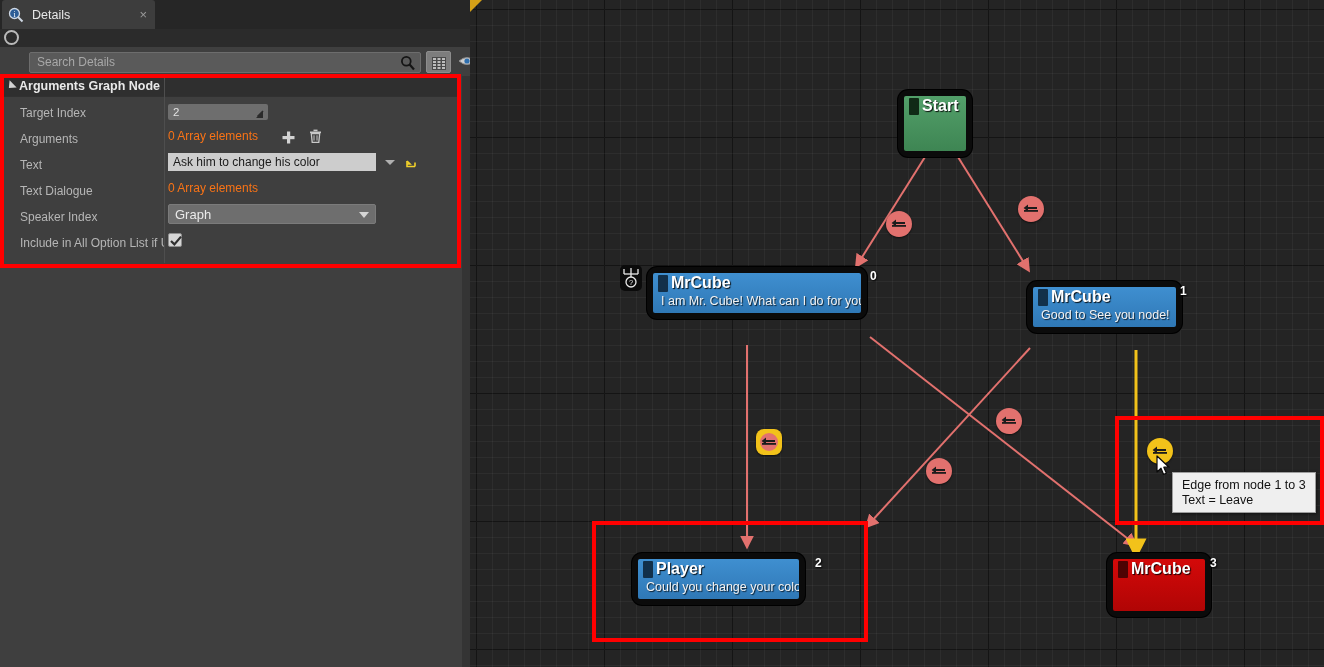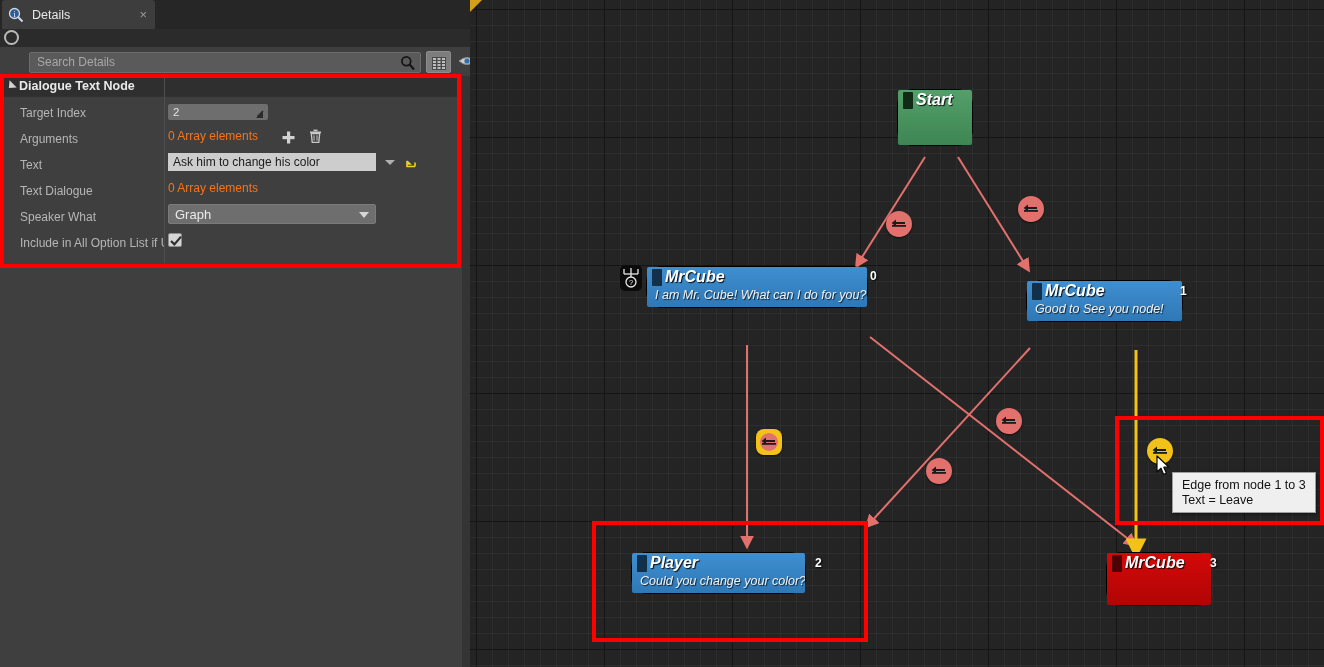--- a/index.html
+++ b/index.html
@@ -173,22 +173,22 @@
   }
   .yellow-corner {
     position:absolute; left:0; top:0; width:12px; height:12px;
     background:#d4a017;
     clip-path: polygon(0 0, 100% 0, 0 100%);
   }
   #edges { position:absolute; left:0; top:0; width:854px; height:667px; }
 
   
   .gnode {
-    position:absolute; background:#0b0b0b; border-radius:15px;
-    box-shadow:0 0 0 1px #000;font-style:italic;
+    position:absolute; background:#0b0b0b; border-radius:10px;
+    padding:6px; box-shadow:0 0 0 1px #000;
   }
   .gnode-inner { border-radius:2px; overflow:hidden; }
   .gnode-title {
     display:flex; align-items:center; padding:1px 6px 1px 5px;
     font-size:16px; font-weight:bold; color:#ffffff;
     text-shadow:1px 1px 1px rgba(0,0,0,.9);
   }
   .speaker-swatch {
     width:10px; height:17px; flex:none; margin-right:3px;
     border-radius:1px;
@@ -300,21 +300,21 @@
         </span>
         <span class="caret-dn"></span>
       </div>
     </div>
 
     <div id="prop-area">
       <div class="col-div"></div>
 
       <div class="cat-header">
         <span class="tri"></span>
-        <span class="cat-title">Dialogue Text Node</span>
+        <span class="cat-title">Arguments Graph Node</span>
       </div>
 
       <div class="prow">
         <div class="pname">Target Index</div>
         <div class="pval">
           <div class="num-wrap">
             <input class="num-input" value="2" style="">
             <span class="num-arrow">
               <svg viewBox="0 0 9 9" width="9" height="9">
                 <path d="M8 1 L8 8 L1 8 Z" fill="#2b2b2b"></path>
@@ -363,21 +363,21 @@
       </div>
 
       <div class="prow">
         <div class="pname">Text Dialogue</div>
         <div class="pval">
           <span class="array-txt">0 Array elements</span>
         </div>
       </div>
 
       <div class="prow">
-        <div class="pname">Speaker What</div>
+        <div class="pname">Speaker Index</div>
         <div class="pval">
           <div class="combo">
             <span>Graph</span>
             <span class="combo-caret"></span>
           </div>
         </div>
       </div>
 
       <div class="prow">
         <div class="pname">Include in All Option List if U</div>

